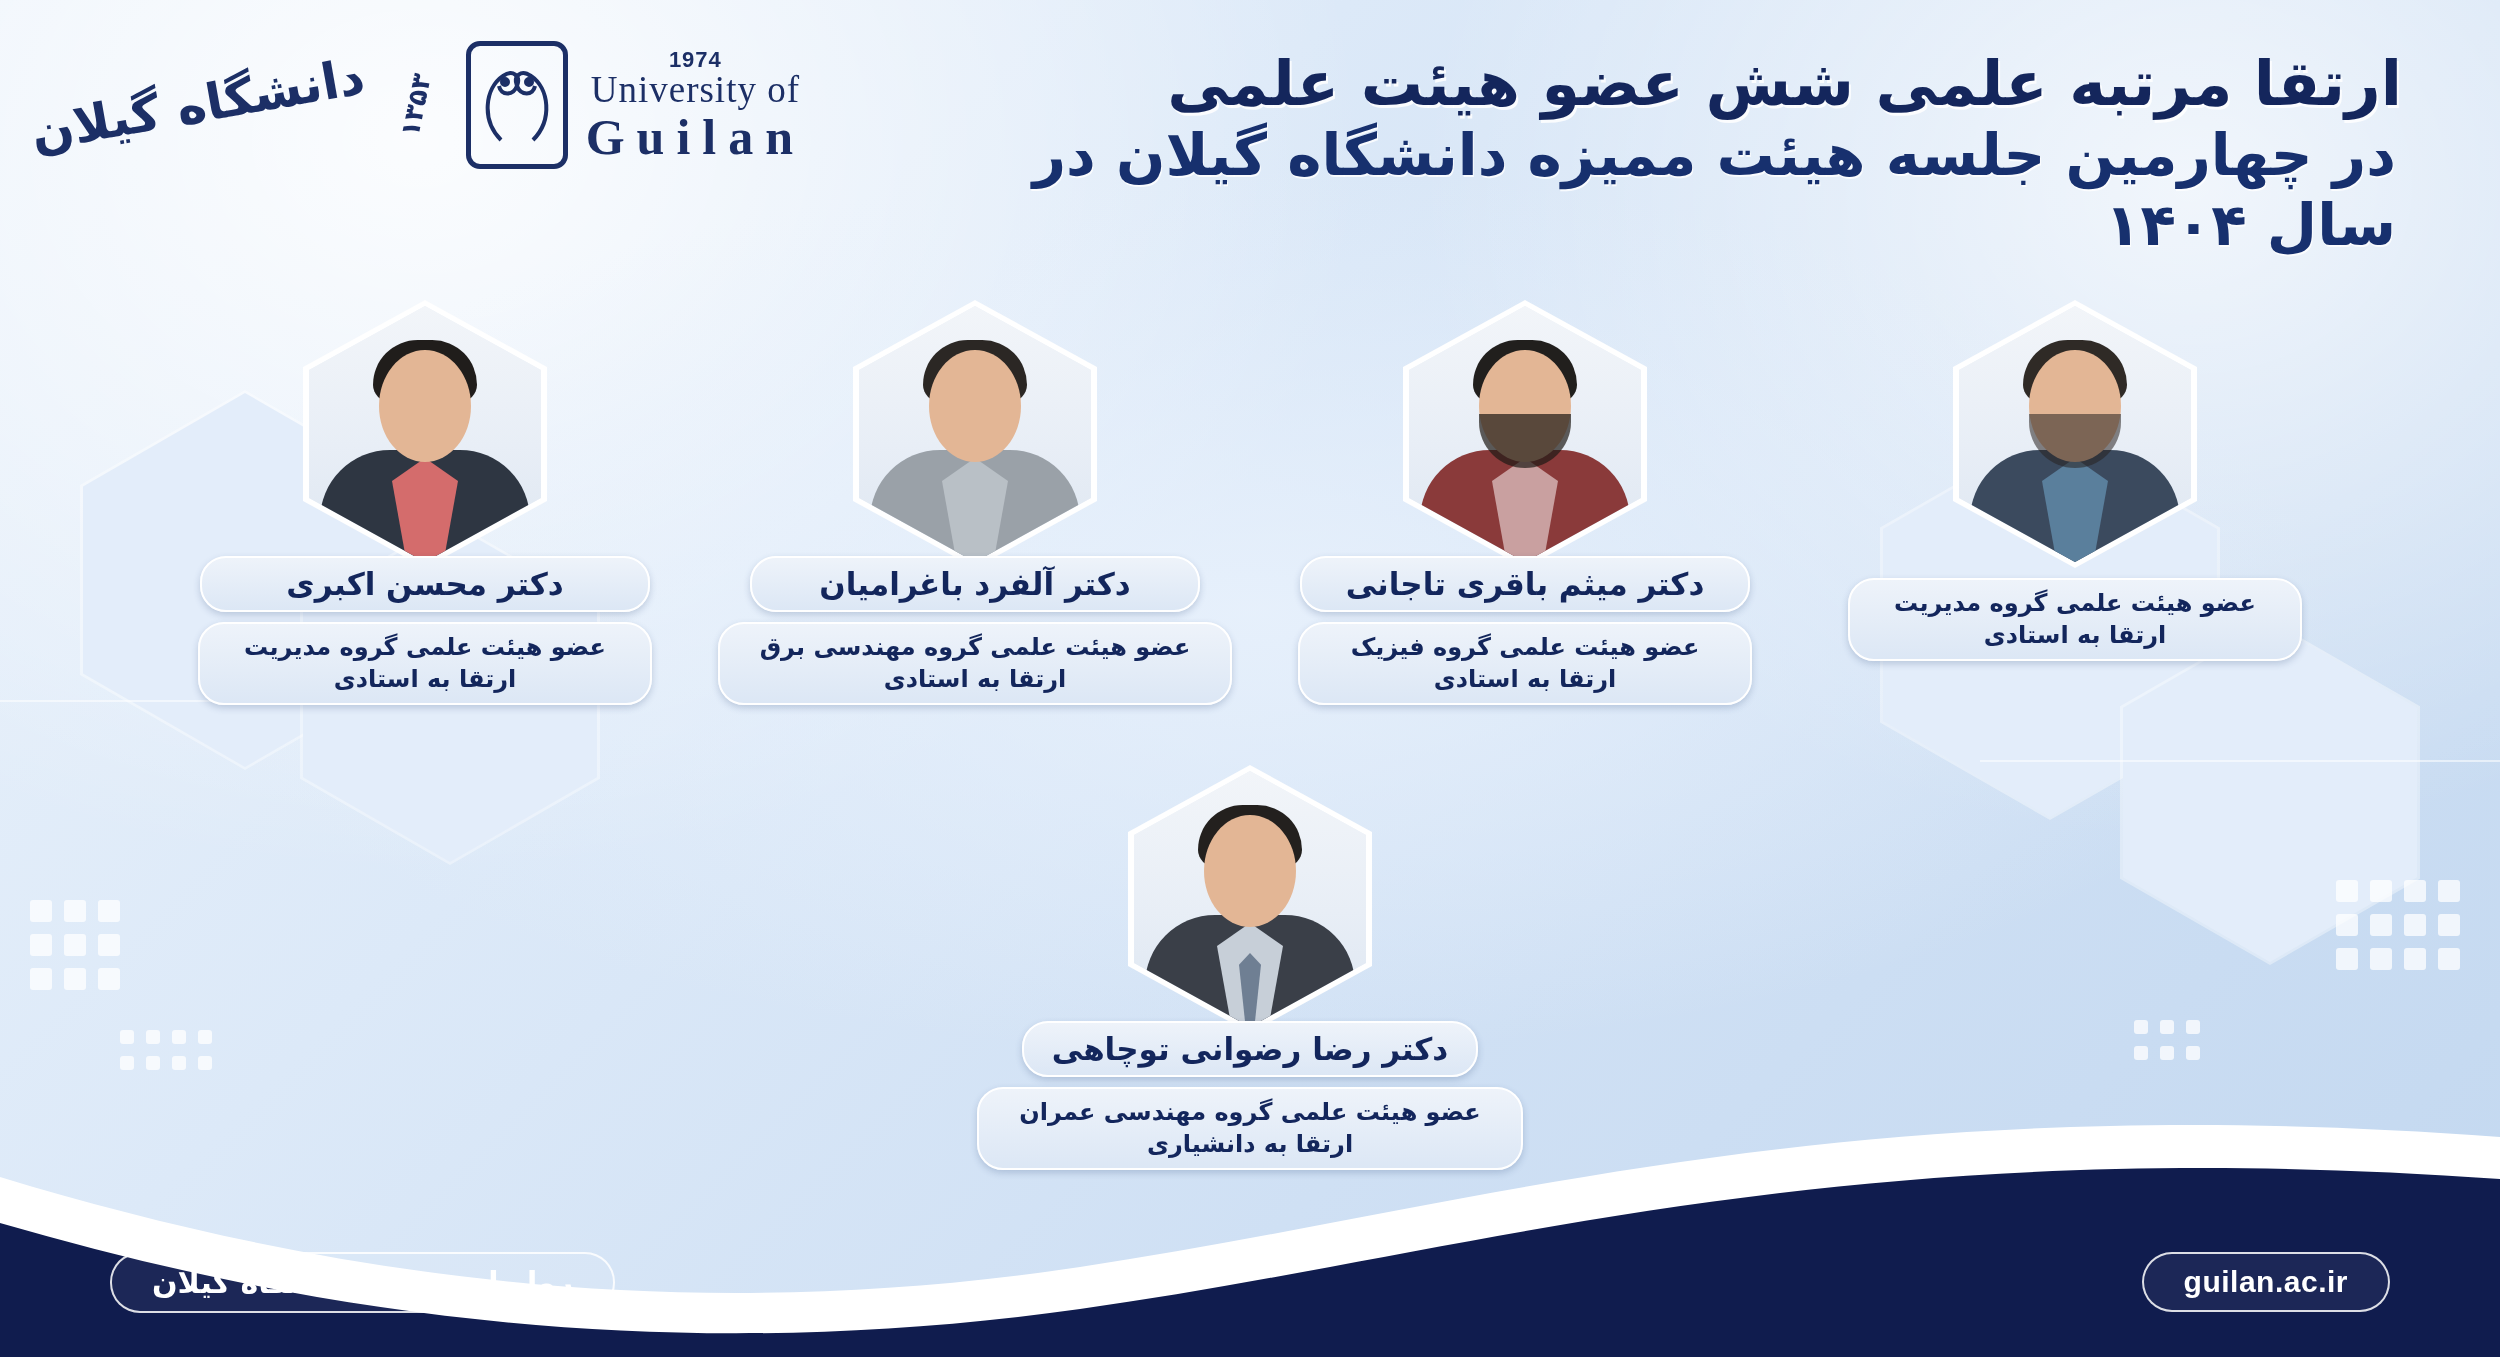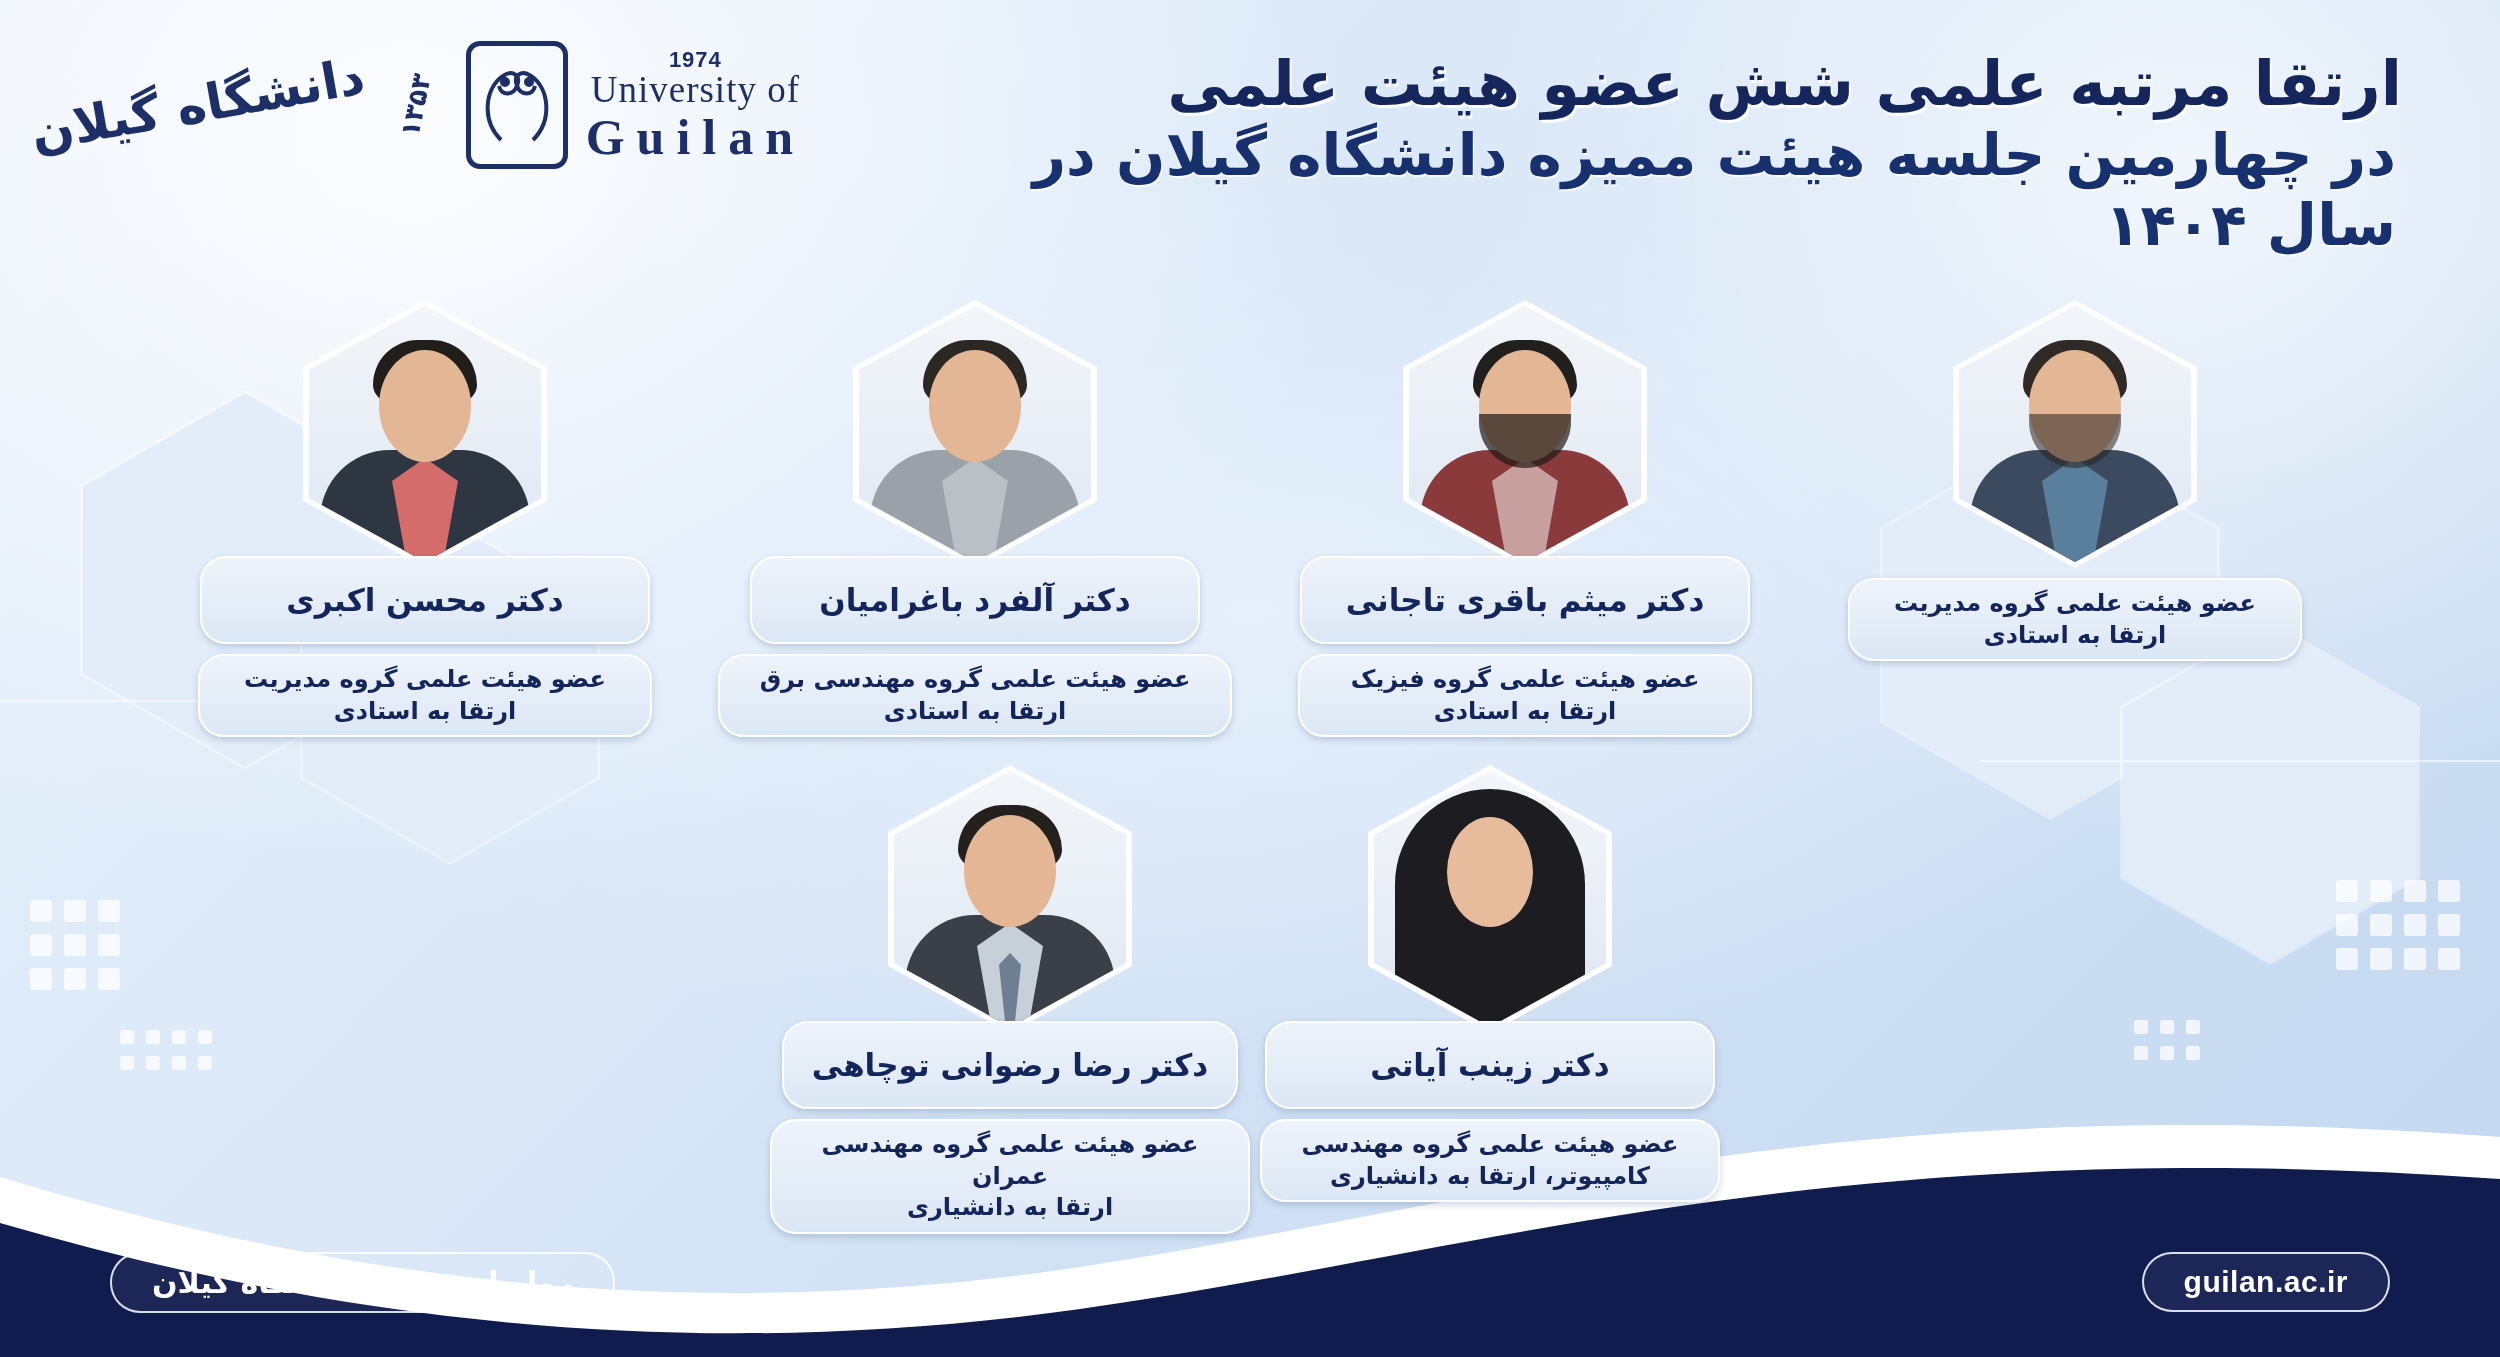--- a/index.html
+++ b/index.html
@@ -288,21 +288,21 @@
     color: #13265c;
     text-align: center;
     font-weight: bold;
     display: flex;
     align-items: center;
     justify-content: center;
   }
   .name-pill {
     margin-top: -12px;
     min-width: 390px;
-    padding: 16px 28px;
+    padding: 0 28px;
     height: 52px;
     font-size: 31px;
     z-index: 3;
   }
   .info-pill {
     margin-top: 10px;
     min-width: 370px;
     padding: 8px 40px;
     font-size: 24px;
     line-height: 1.32;
@@ -519,37 +519,20 @@
       <div class="info-pill">
         <span>عضو هیئت علمی گروه مدیریت</span>
         <span>ارتقا به استادی</span>
       </div>
     </div>
 
   </div>
 
   <div class="row row-2">
 
-    <div class="person">
-      <div class="photo-hex">
-        <div class="photo-inner">
-          <div class="portrait">
-            <div class="p-scarf"></div>
-            <div class="p-face-open"></div>
-          </div>
-        </div>
-      </div>
-      <div class="name-pill">
-        <span>دکتر زینب آیاتی</span>
-      </div>
-      <div class="info-pill">
-        <span>عضو هیئت علمی گروه مهندسی</span>
-        <span>کامپیوتر،  ارتقا به دانشیاری</span>
-      </div>
-    </div>
 
     <div class="person">
       <div class="photo-hex">
         <div class="photo-inner">
           <div class="portrait">
             <div class="p-body" style="background:#3a3f48;"></div>
             <div class="p-shirt" style="background:#c7cfd8;"></div>
             <div class="p-tie"></div>
             <div class="p-hair" style="background:#23201e;"></div>
             <div class="p-head"></div>

